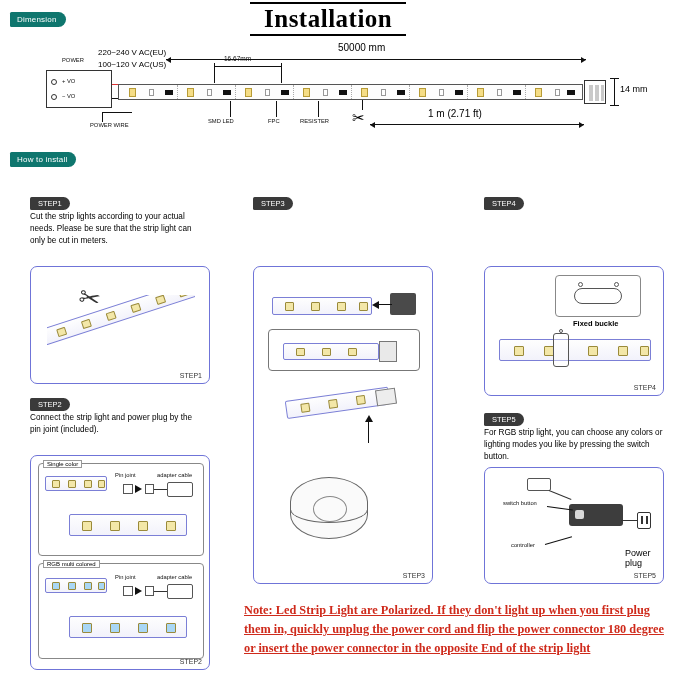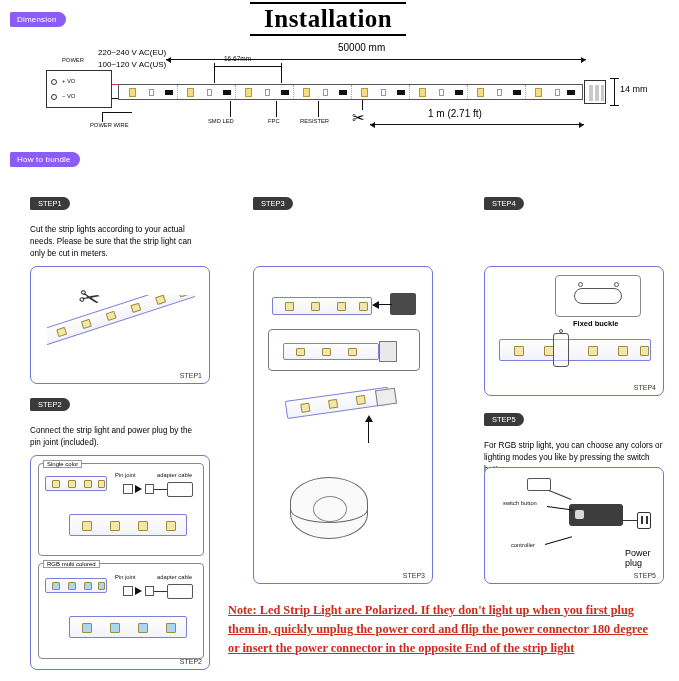--- a/index.html
+++ b/index.html
@@ -10,21 +10,21 @@
     font-family: "Liberation Sans", sans-serif;
     color: #000;
     position: relative;
     overflow: hidden;
   }
   .page { position: relative; width: 679px; height: 681px; }
 
   
   .abs { position: absolute; }
   .tag {
-    background: #8b5cf6;
+    background: #0f766e;
     color: #fff;
     font-size: 8px;
     padding: 3px 9px 3px 7px;
     border-radius: 2px 10px 10px 2px;
     display: inline-block;
     letter-spacing: .2px;
     white-space: nowrap;
   }
   .steptag {
     background: #3a3a3a;
@@ -87,33 +87,33 @@
   .arrowline:after { right:0; border-left:5px solid #111; }
 
   .vline { position:absolute; width:1px; background:#111; }
 
   
   .scissors { font-size: 15px; line-height:1; }
 
   
   #how-wrap { left:10px; top:148px; }
 
-  .col-text { font-size:8.2px; line-height:1.45;margin-top:13px; }
+  .col-text { font-size:8.2px; line-height:1.45; }
 
   
   #step1-panel { left:30px; top:266px; width:180px; height:118px; }
   #step2-panel { left:30px; top:455px; width:180px; height:215px; }
   #step3-panel { left:253px; top:266px; width:180px; height:318px; }
   #step4-panel { left:484px; top:266px; width:180px; height:130px; }
   #step5-panel { left:484px; top:467px; width:180px; height:117px; }
 
   .subbox { border:1px solid #777; border-radius:4px; background:#fff; position:absolute; }
 
   .note {
-    position:absolute; left:228px; top:601px; width:425px;
+    position:absolute; left:244px; top:601px; width:425px;
     font-family:"Liberation Serif", serif;
     font-weight:bold; font-size:12.3px; line-height:1.55;
     color:#cf2a1b; text-decoration: underline;
   }
 
   .diag-strip {
     position:absolute; border:1px solid #7b7fd6; border-radius:2px;
     background: linear-gradient(180deg,#fefefe 0%, #f2f2fb 100%);
   }
   .diag-led { position:absolute; background:#f3e7a8; border:1px solid #9a8a3a; border-radius:1px; }
@@ -232,21 +232,21 @@
     <div class="abs tiny" style="left:282px; top:78px;">RESISTER</div>
 
     <div class="abs scissors" style="left:334px; top:70px;">✂</div>
     <div class="abs" style="left:344px; top:60px; width:1px; height:10px; background:#111;"></div>
 
     <div class="arrowline abs" style="left:352px; top:84px; width:214px;"></div>
     <div class="abs" style="left:410px; top:68px; font-size:10px;">1 m (2.71 ft)</div>
   </div>
 
   <div class="abs" id="how-wrap">
-    <span class="tag">How to bundle</span>
+    <span class="tag">How to install</span>
   </div>
 
   <div class="abs" style="left:30px; top:192px;">
     <span class="steptag">STEP1</span>
   </div>
   <div class="abs col-text" style="left:30px; top:211px; width:172px;">Cut the strip lights according to your actual needs. Please be sure that the strip light can only be cut in meters.</div>
 
   <div class="abs panel" id="step1-panel">
 
     <div class="abs" style="left:16px; top:28px; width:148px; height:60px; overflow:hidden;">

